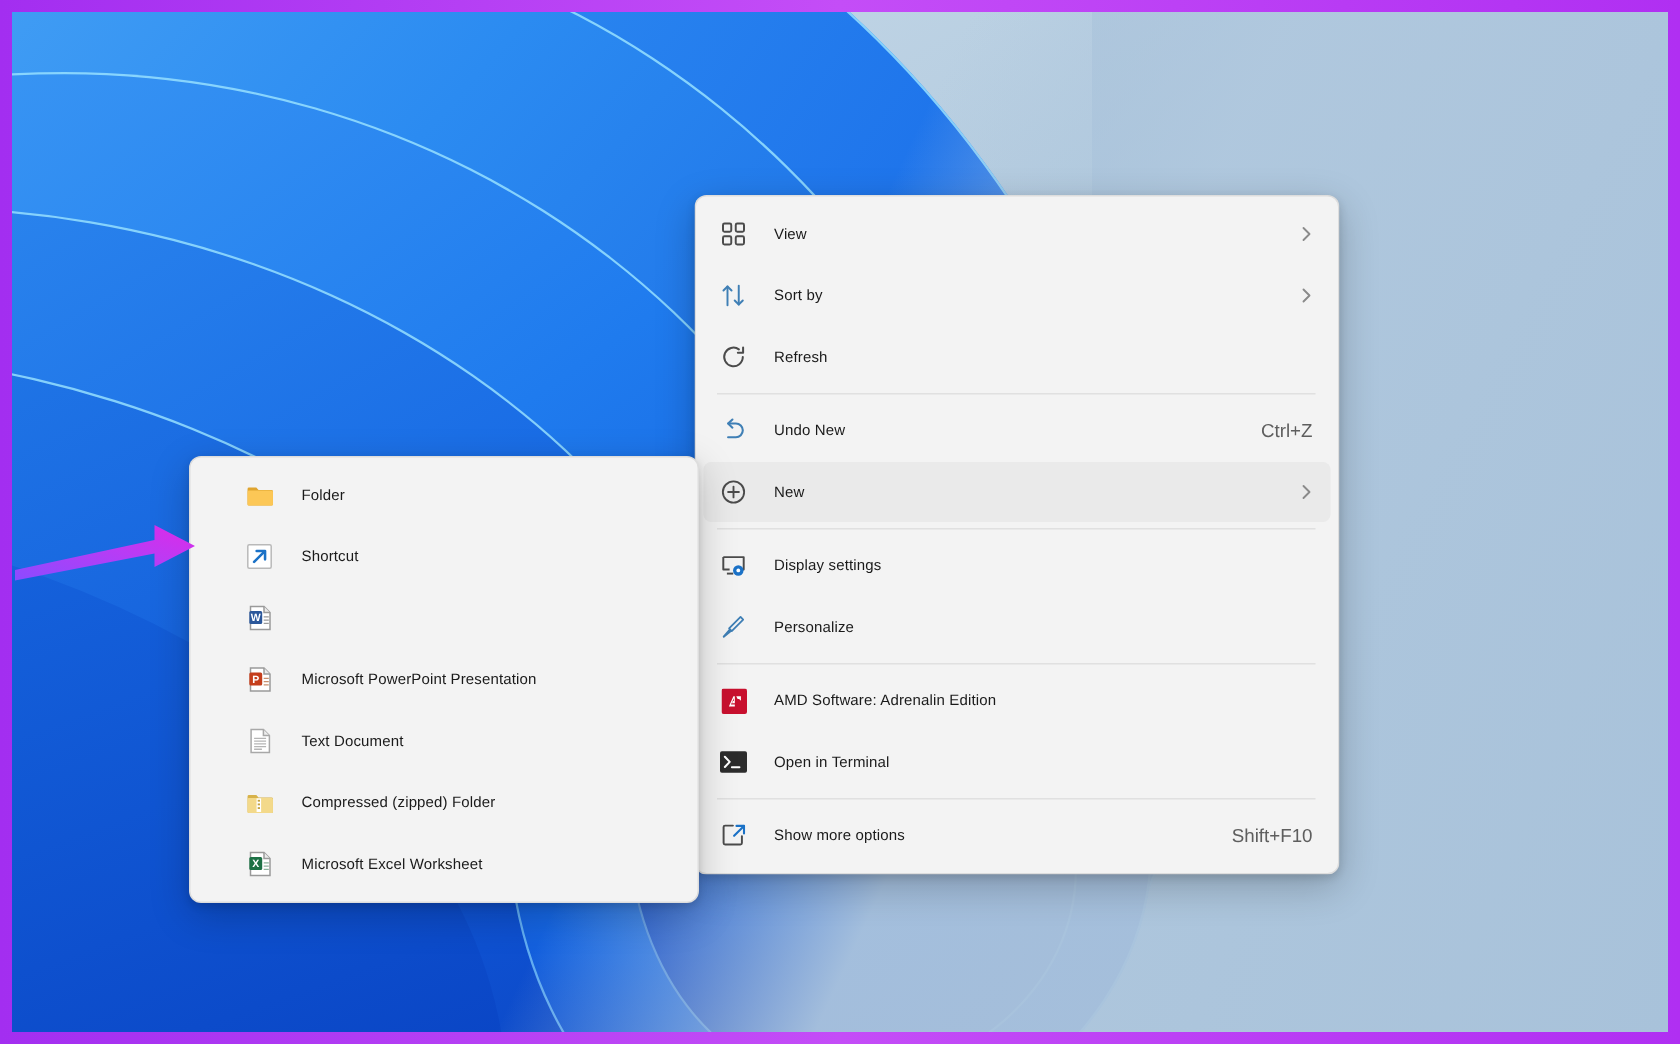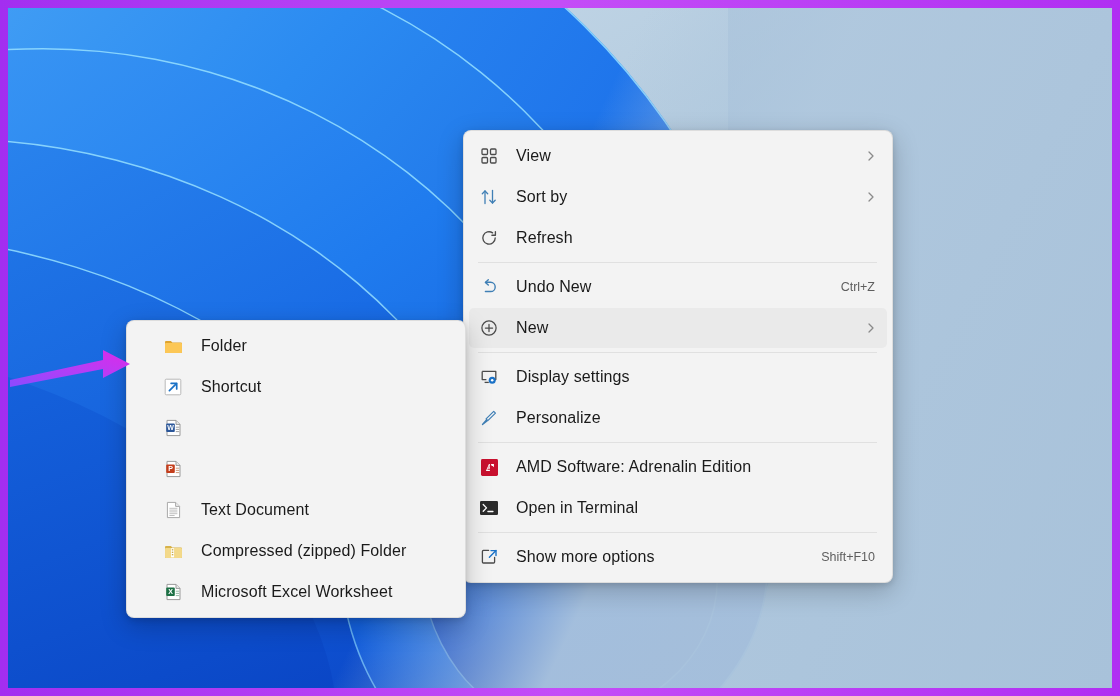--- a/index.html
+++ b/index.html
@@ -83,37 +83,37 @@
     background:#f3f3f3;
     border:1px solid rgba(0,0,0,.09);
     border-radius:8px;
     box-shadow:0 8px 26px rgba(0,0,0,.22), 0 2px 6px rgba(0,0,0,.13);
     padding:4px 3px;
     font-size:15px;
     color:#1b1b1b;
     user-select:none;
   }
   #main-menu { left:455px; top:122px; width:430px; }
-  #sub-menu  { left:118px; top:312px; width:340px;padding-left:24px; }
+  #sub-menu  { left:118px; top:296px; width:340px;padding-left:24px; }
 
   .row {
     position:relative;
     display:flex; align-items:center;
     height:40px;
     margin:1px 2px;
     padding:0 10px 0 9px;
     border-radius:5px;
     cursor:default;
     white-space:nowrap;
   }
   .row.highlight { background:#eaeaea; }
   .ico  { width:22px; height:22px; flex:0 0 22px;
           display:flex; align-items:center; justify-content:center; }
   .ico svg { display:block; }
-  .label { margin-left:16px; font-size:16px; letter-spacing:.1px; color:#1a1a1a; }
+  .label { margin-left:16px; font-size:10px; letter-spacing:.1px; color:#1a1a1a; }
   #sub-menu .label { margin-left:17px; }
   .accel { margin-left:auto; font-size:12.5px; color:#5e5e5e; padding-right:2px; }
   .chev  { margin-left:auto; display:flex; align-items:center; }
   .sep   { height:1px; background:#e0e0e0; margin:4px 12px 4px 11px; }
 </style>
 </head>
 <body>
 
 <div id="frame">
   <div id="desktop">
@@ -320,20 +320,21 @@
         <path d="M11 1.4 V5.4 H15" fill="#eaeaea" stroke="#9a9a9a" stroke-width="1"></path>
         <rect x="1.2" y="4.4" width="8.6" height="8.6" rx="1" fill="#c43e1c"></rect>
         <text x="5.5" y="11.3" font-size="7" font-family="'Liberation Sans',sans-serif" fill="#ffffff" text-anchor="middle" font-weight="bold">P</text>
         <g stroke="#c8906f" stroke-width=".9">
                 <path d="M10.8 8.2 H14.2"></path>
                 <path d="M10.8 10.4 H14.2"></path>
                 <path d="M10.8 12.6 H14.2"></path>
               </g>
             </svg>
           </span>
+          <span class="label">Microsoft PowerPoint Presentation</span>
         </div>
         <div class="row">
           <span class="ico">
             <svg width="17" height="18" viewBox="0 0 17 18">
         <path d="M2.4 1.4 H10.6 L14.6 5.4 V16.6 H2.4 Z" fill="#ffffff" stroke="#a8a8a8" stroke-width="1"></path>
         <path d="M10.6 1.4 V5.4 H14.6" fill="#ededed" stroke="#a8a8a8" stroke-width="1"></path>
         <g stroke="#b5b5b5" stroke-width=".85">
         <path d="M4.4 7.3 H12.4"></path>
                 <path d="M4.4 9.1 H12.4"></path>
                 <path d="M4.4 10.9 H12.4"></path>

